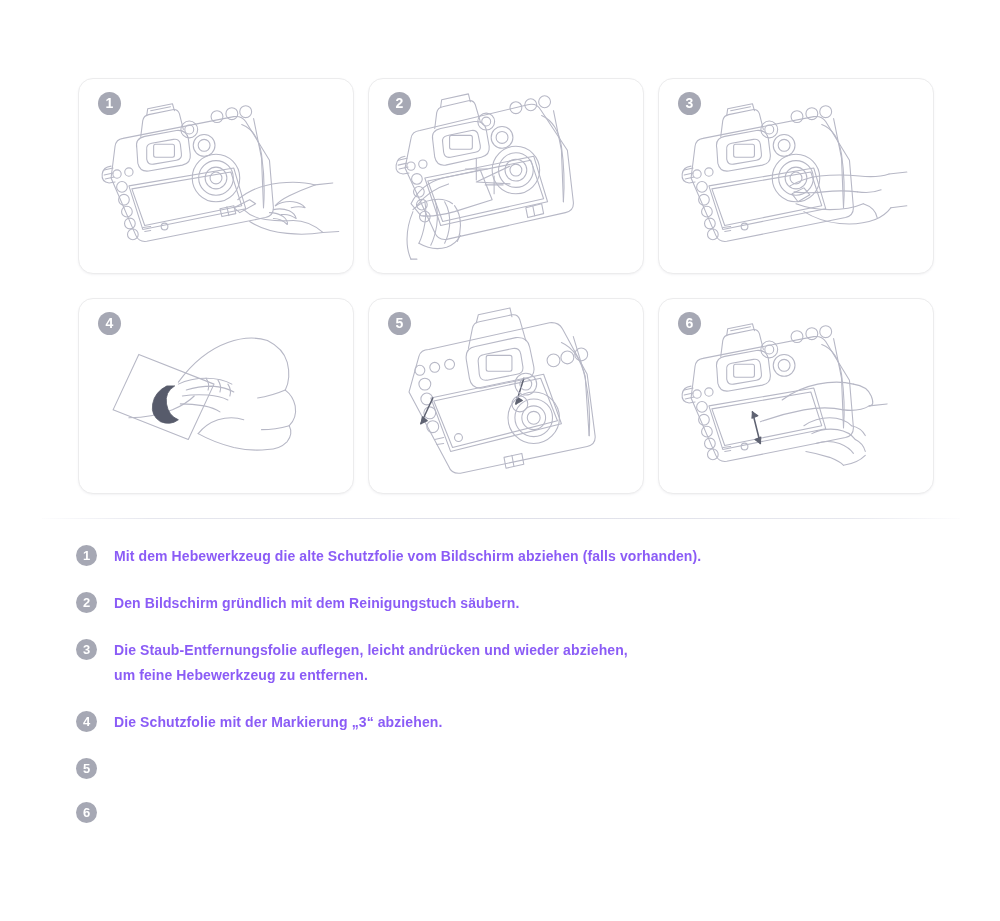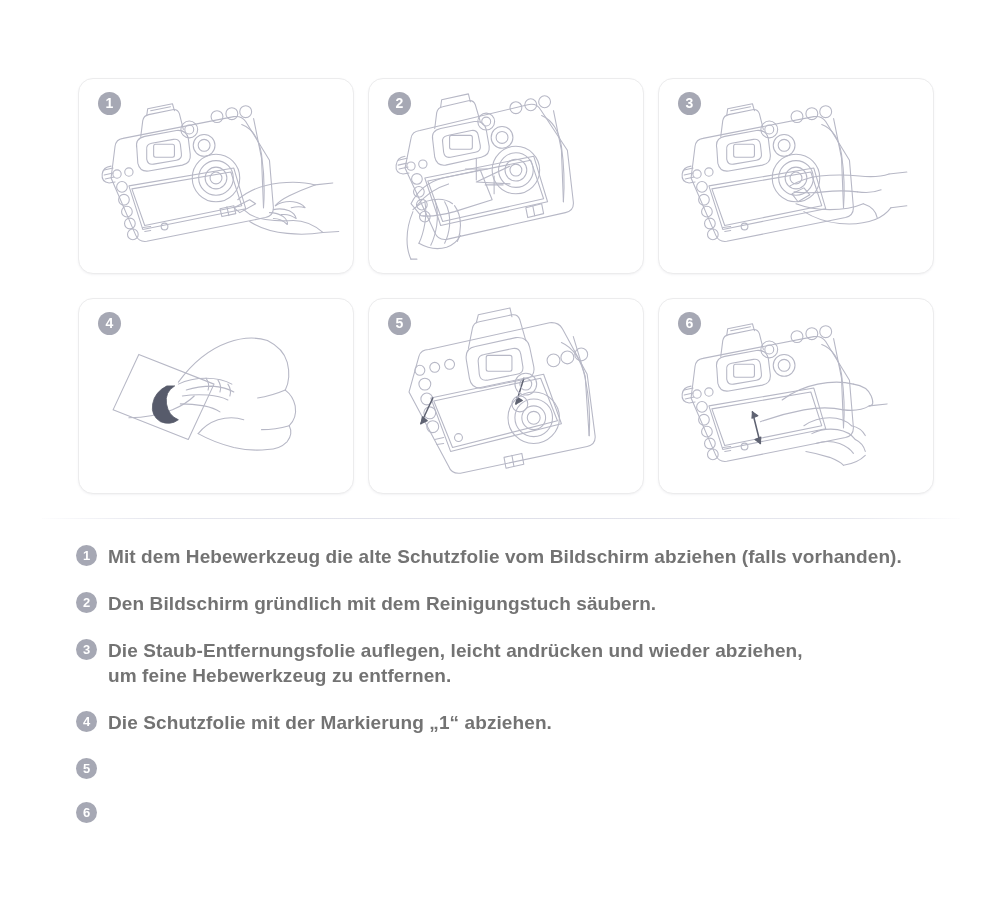--- a/index.html
+++ b/index.html
@@ -102,25 +102,25 @@
     background: #a6a8b4;
     color: #ffffff;
     font-size: 13px;
     font-weight: bold;
     line-height: 21px;
     text-align: center;
     margin-top: 1px;
   }
 
   .step-text {
-    margin-left: 11px;
-    font-size: 19px;
+    margin-left: 17px;
+    font-size: 14px;
     font-weight: bold;
     line-height: 25px;
-    color: #737373;
+    color: #8b5cf6;
     white-space: pre-line;
     letter-spacing: 0.1px;
   }
 </style>
 </head>
 <body>
 
 <div class="page">
 
   <div class="panels">
@@ -485,21 +485,21 @@
     </div>
 
     <div class="step">
       <div class="step-badge">3</div>
       <div class="step-text">Die Staub-Entfernungsfolie auflegen, leicht andrücken und wieder abziehen,
 um feine Hebewerkzeug zu entfernen.</div>
     </div>
 
     <div class="step">
       <div class="step-badge">4</div>
-      <div class="step-text">Die Schutzfolie mit der Markierung „1“ abziehen.</div>
+      <div class="step-text">Die Schutzfolie mit der Markierung „3“ abziehen.</div>
     </div>
 
     <div class="step">
       <div class="step-badge">5</div>
     </div>
 
     <div class="step">
       <div class="step-badge">6</div>
     </div>
 

